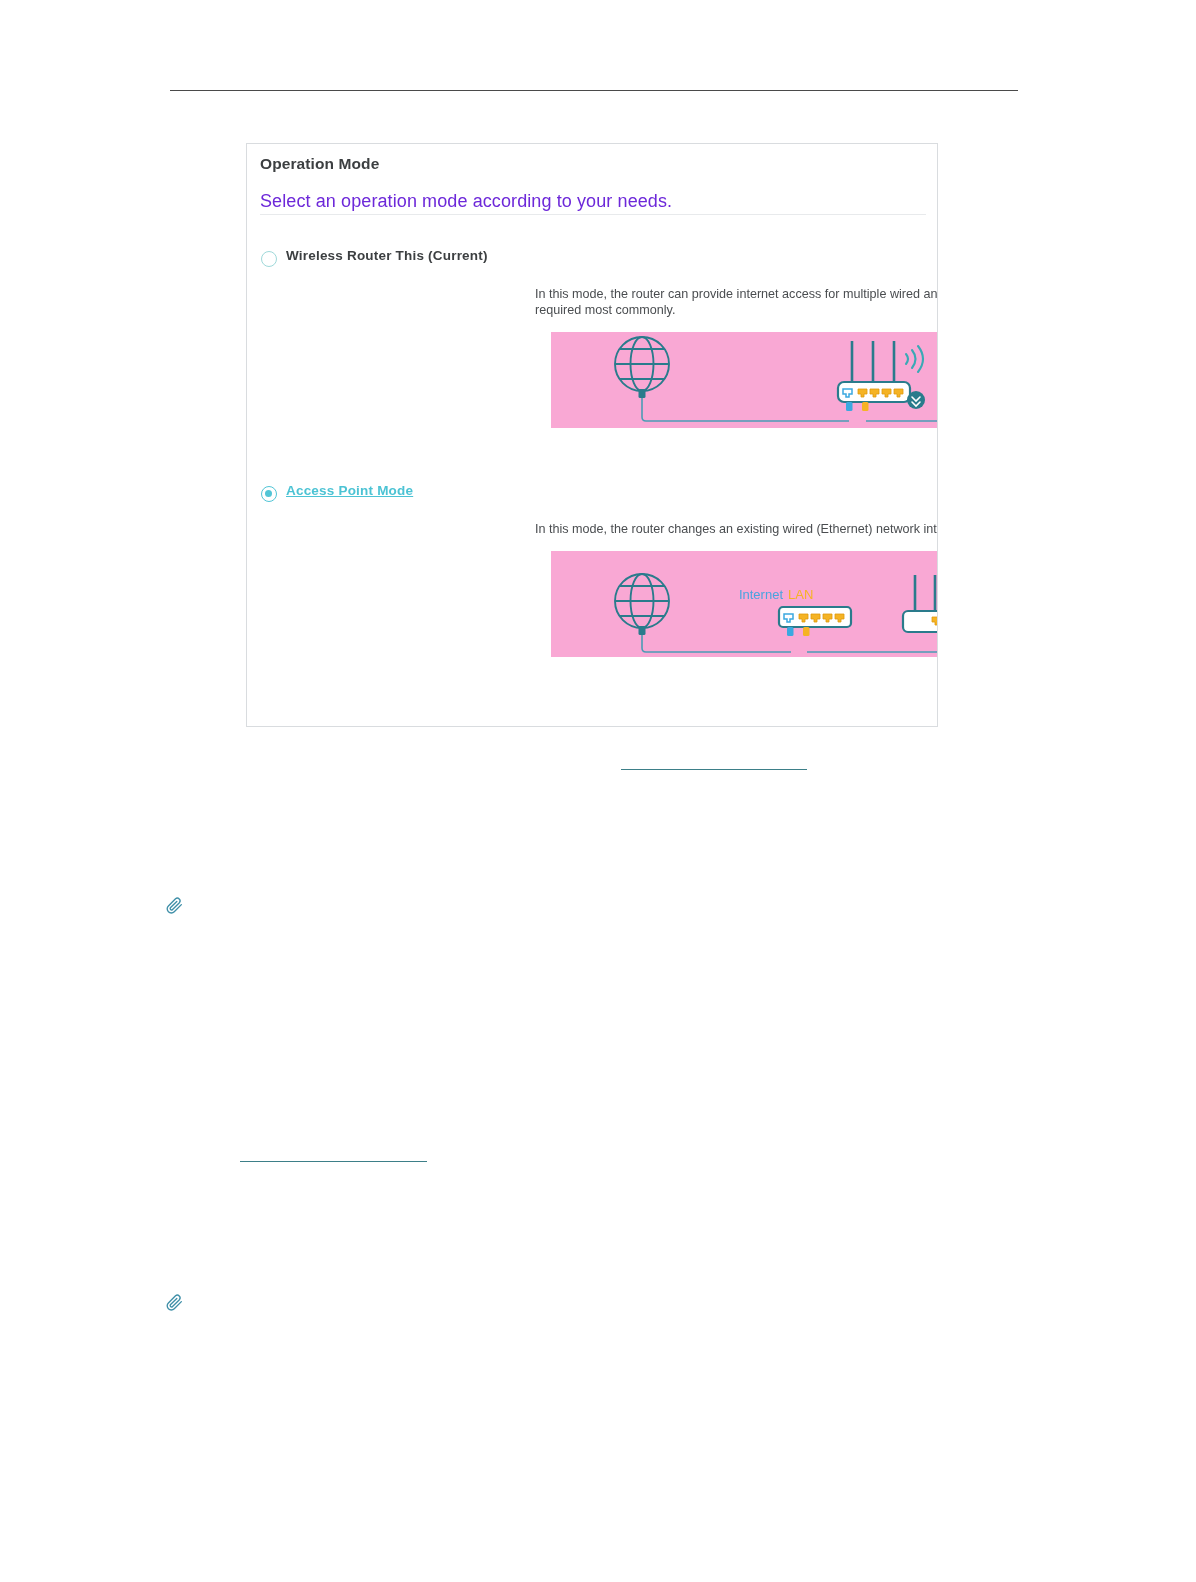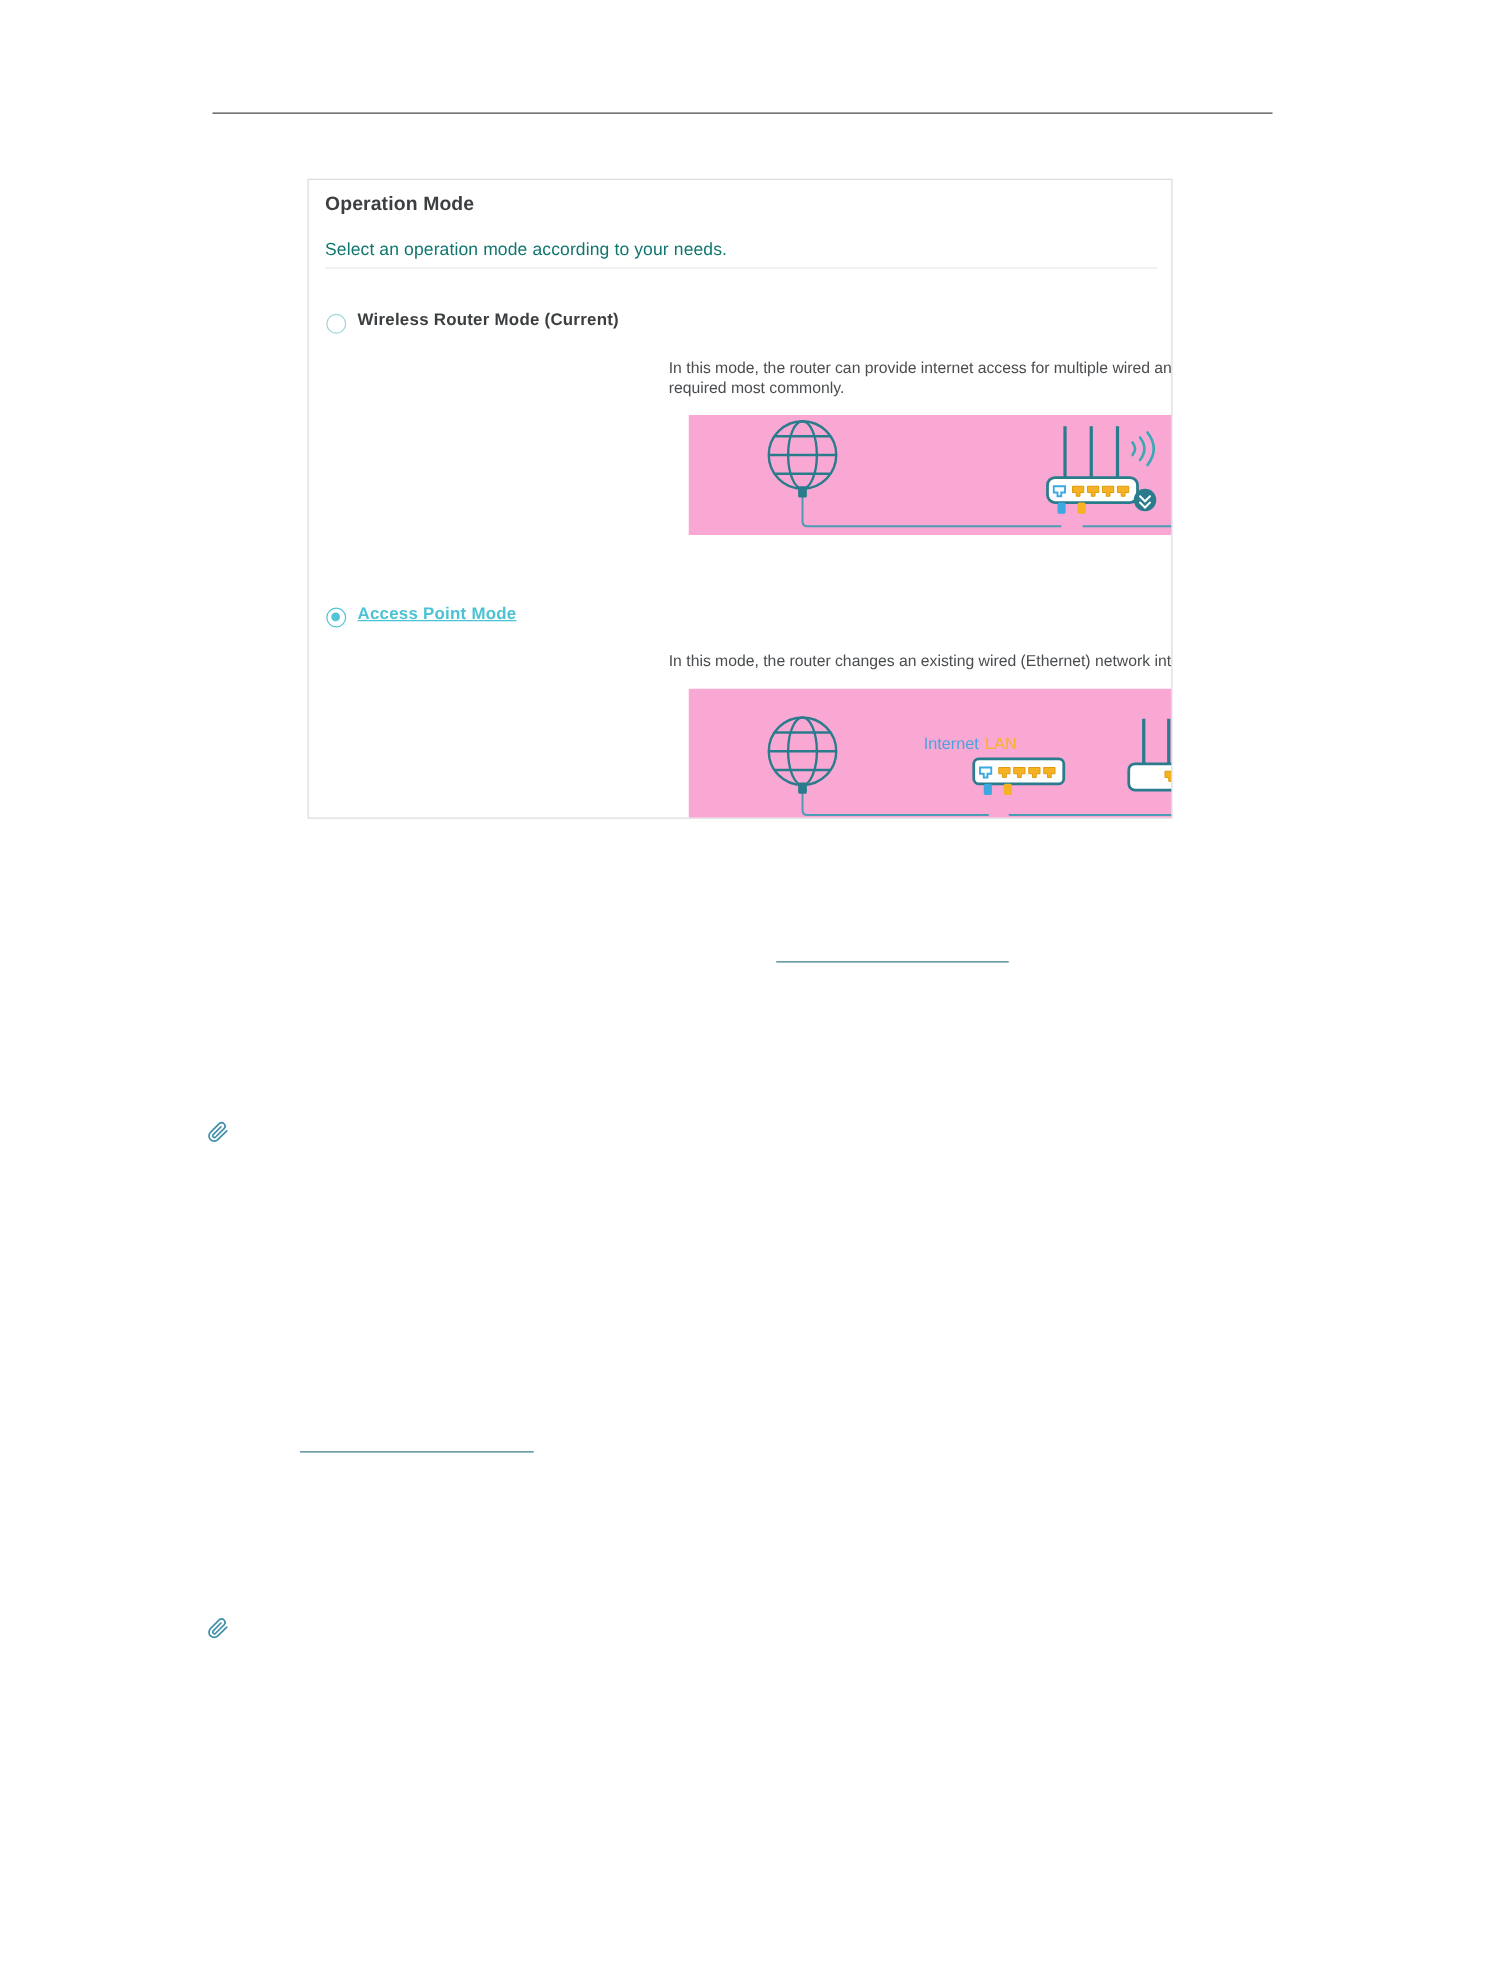--- a/index.html
+++ b/index.html
@@ -42,43 +42,43 @@
   .clip-icon.c1 { left: 166px; top: 896px; }
   .clip-icon.c2 { left: 166px; top: 1293px; }
   .clip-icon svg { display:block; width:18px; height:18px; }
 
   
   .ui-card {
     position: absolute;
     left: 246px;
     top: 143px;
     width: 692px;
-    height: 512px;
+    height: 584px;
     background: #ffffff;
     border: 1px solid #d9dcdf;
     box-sizing: border-box;
     overflow: hidden;
   }
 
   .card-title {
     position: absolute;
     left: 13px;
     top: 11px;
     font-size: 15.5px;
     font-weight: bold;
     color: #3c3f41;
     letter-spacing: .1px;
   }
 
   .card-subtitle {
     position: absolute;
     left: 13px;
     top: 47px;
-    font-size: 14px;
-    color: #0f766e;
+    font-size: 18px;
+    color: #6d28d9;
     letter-spacing: .1px;
   }
 
   .card-divider {
     position: absolute;
     left: 13px;
     top: 70px;
     width: 666px;
     height: 0;
     border-top: 1px solid #e8eaec;
@@ -153,21 +153,21 @@
 
 <div class="ui-card">
 
   <div class="card-title">Operation Mode</div>
   <div class="card-subtitle">Select an operation mode according to your needs.</div>
   <div class="card-divider"></div>
 
   <div class="mode-block m1">
     <div class="mode-head">
       <span class="radio off"></span>
-      <span class="mode-label dark">Wireless Router Mode (Current)</span>
+      <span class="mode-label dark">Wireless Router This (Current)</span>
     </div>
 
     <div class="mode-desc" style="top:38px;">In this mode, the router can provide internet access for multiple wired and wireless devices. This mode is required most commonly.</div>
 
     <div class="diagram" style="top:84px;height:96px;">
       <svg width="636" height="96" viewBox="0 0 636 96" xmlns="http://www.w3.org/2000/svg">
 
         <path d="M91 60 L91 85 Q91 89 95 89 L298 89" fill="none" stroke="#4b9cb5" stroke-width="1.6"></path>
 
         <path d="M315 89 L543 89 Q547 89 547 85 L547 62" fill="none" stroke="#4b9cb5" stroke-width="1.6"></path>

